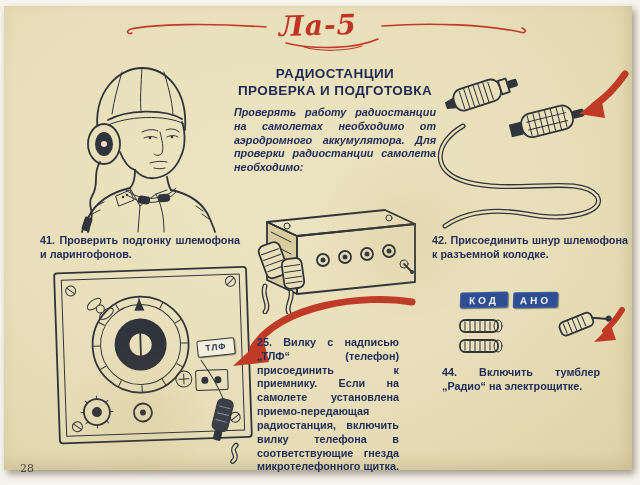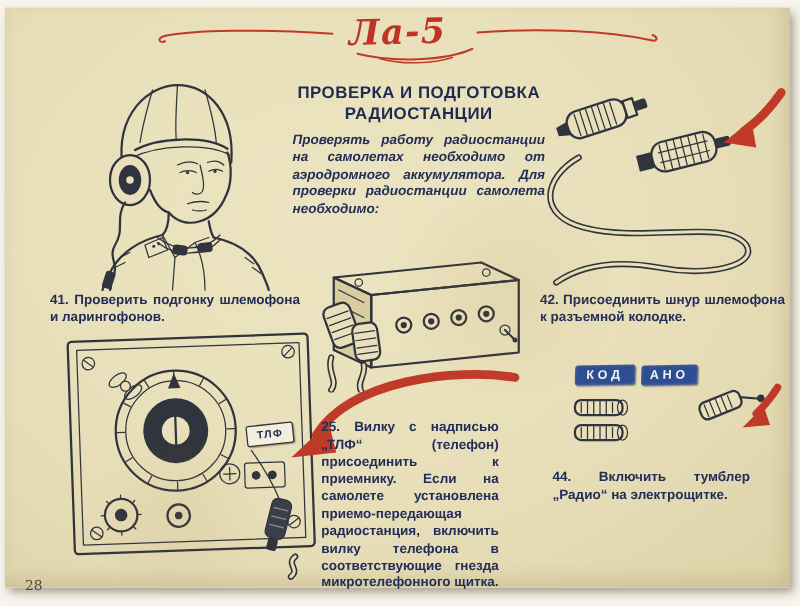--- a/index.html
+++ b/index.html
@@ -68,22 +68,22 @@
 
   <svg class="abs" style="left:0;top:0;width:640px;height:48px;" viewBox="0 0 640 48">
     <path class="red-stroke" stroke-width="1.6" d="M128,27 C124,29 121,25 127,23 C150,18 205,17 262,21"></path>
     <path class="red-stroke" stroke-width="1.6" d="M378,20 C430,16 482,19 516,26 C522,28 523,24 518,22"></path>
     <path class="red-stroke" stroke-width="1.6" d="M282,37 C310,44 352,43 374,33"></path>
     <path class="red-stroke" stroke-width="1.2" d="M300,41 C318,46 342,45 358,40"></path>
   </svg>
   <div class="header-script">Ла-5</div>
 
   <div class="title">
+    <div>РАДИОСТАНЦИИ</div>
     <div>ПРОВЕРКА И ПОДГОТОВКА</div>
-    <div>РАДИОСТАНЦИИ</div>
   </div>
 
   <div class="abs body-text" style="left:230px;top:100px;width:202px;">Проверять работу радиостанции на самолетах необходимо от аэродромного аккумулятора. Для проверки радиостанции самолета необходимо:</div>
 
   <svg class="abs" style="left:42px;top:50px;width:185px;height:177px;" viewBox="0 0 185 177">
 
     <path class="ink" d="M52,78 C46,34 74,12 96,12 C120,12 142,34 139,74"></path>
     <path class="ink thin" d="M96,12 C95,28 94,44 95,56"></path>
     <path class="ink thin" d="M76,16 C72,30 68,44 66,58"></path>
     <path class="ink thin" d="M118,16 C122,30 126,44 127,58"></path>
@@ -299,19 +299,19 @@
       <rect class="ink paper-fill" x="0" y="0" width="34" height="14" rx="5"></rect>
       <path class="ink thin" d="M5,2 V12 M10,1 V13 M15,1 V13 M20,1 V13 M25,2 V12" stroke-width="0.8"></path>
       <path class="ink" d="M34,7 L48,14"></path>
       <circle class="ink-fill" cx="49" cy="14" r="3"></circle>
     </g>
 
     <path class="red-stroke" stroke-width="6" d="M168,4 C163,12 157,19 151,25"></path>
     <polygon class="red-fill" points="157,19 140,36 162,34"></polygon>
   </svg>
 
-  <div class="abs caption" style="left:438px;top:370px;width:158px;">44. Включить тумблер „Радио“ на электрощитке.</div>
+  <div class="abs caption" style="left:438px;top:360px;width:158px;">44. Включить тумблер „Радио“ на электрощитке.</div>
 
   <div class="page-number">28</div>
 
   <div class="stain" style="left:300px;top:150px;width:200px;height:160px;"></div>
   <div class="stain" style="left:60px;top:340px;width:160px;height:130px;"></div>
 </div>
 
 </body></html>

